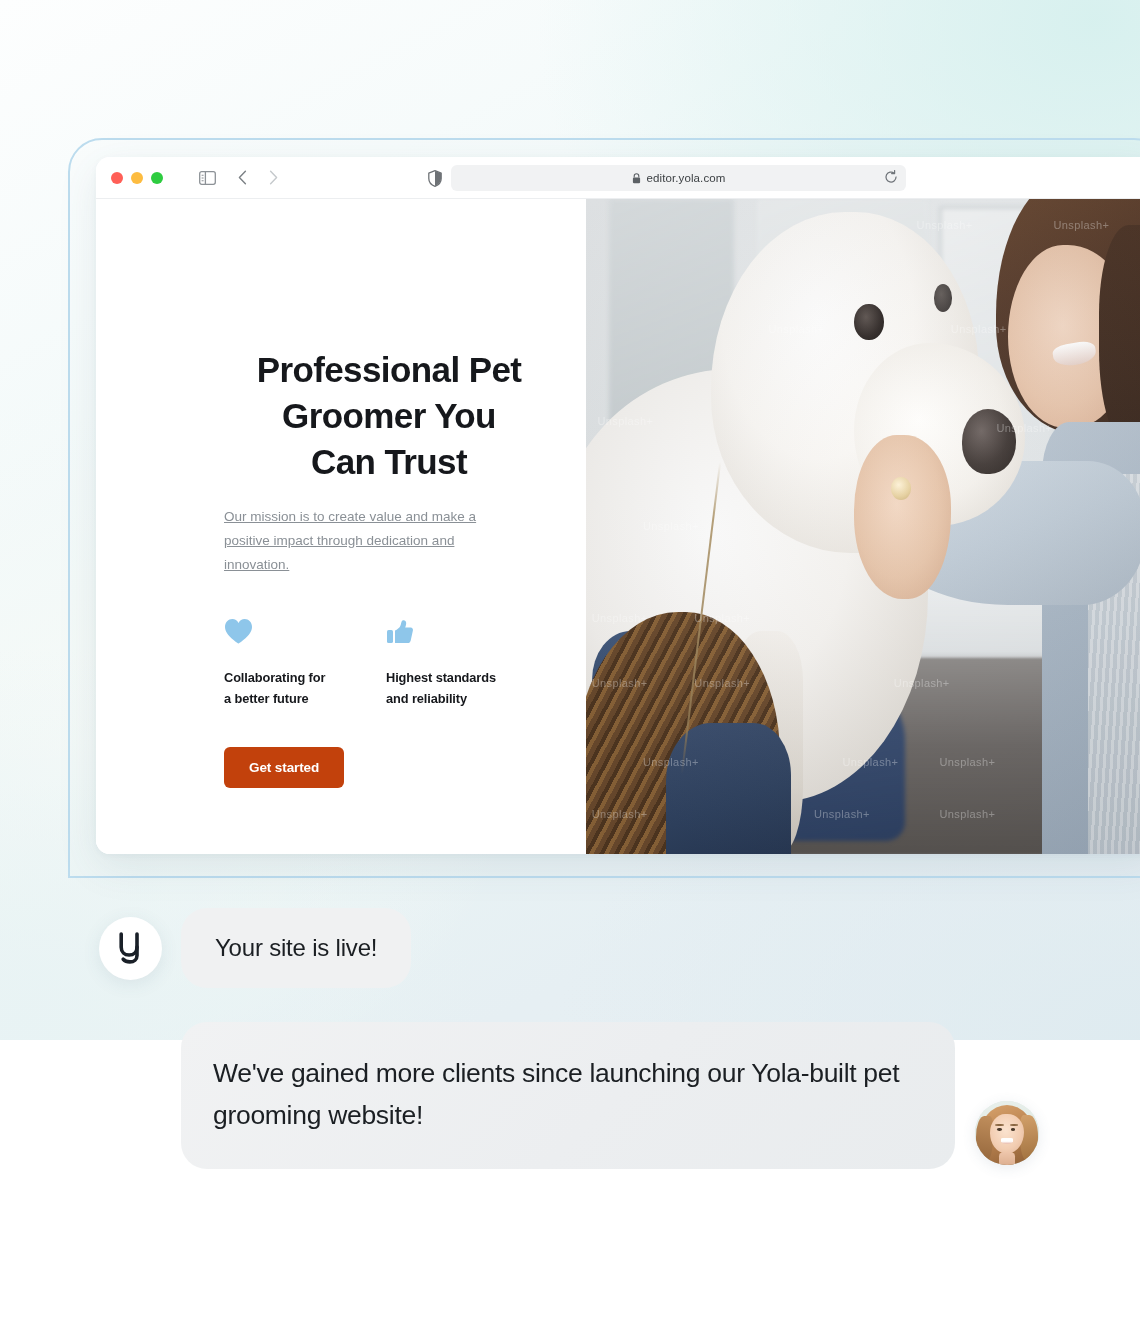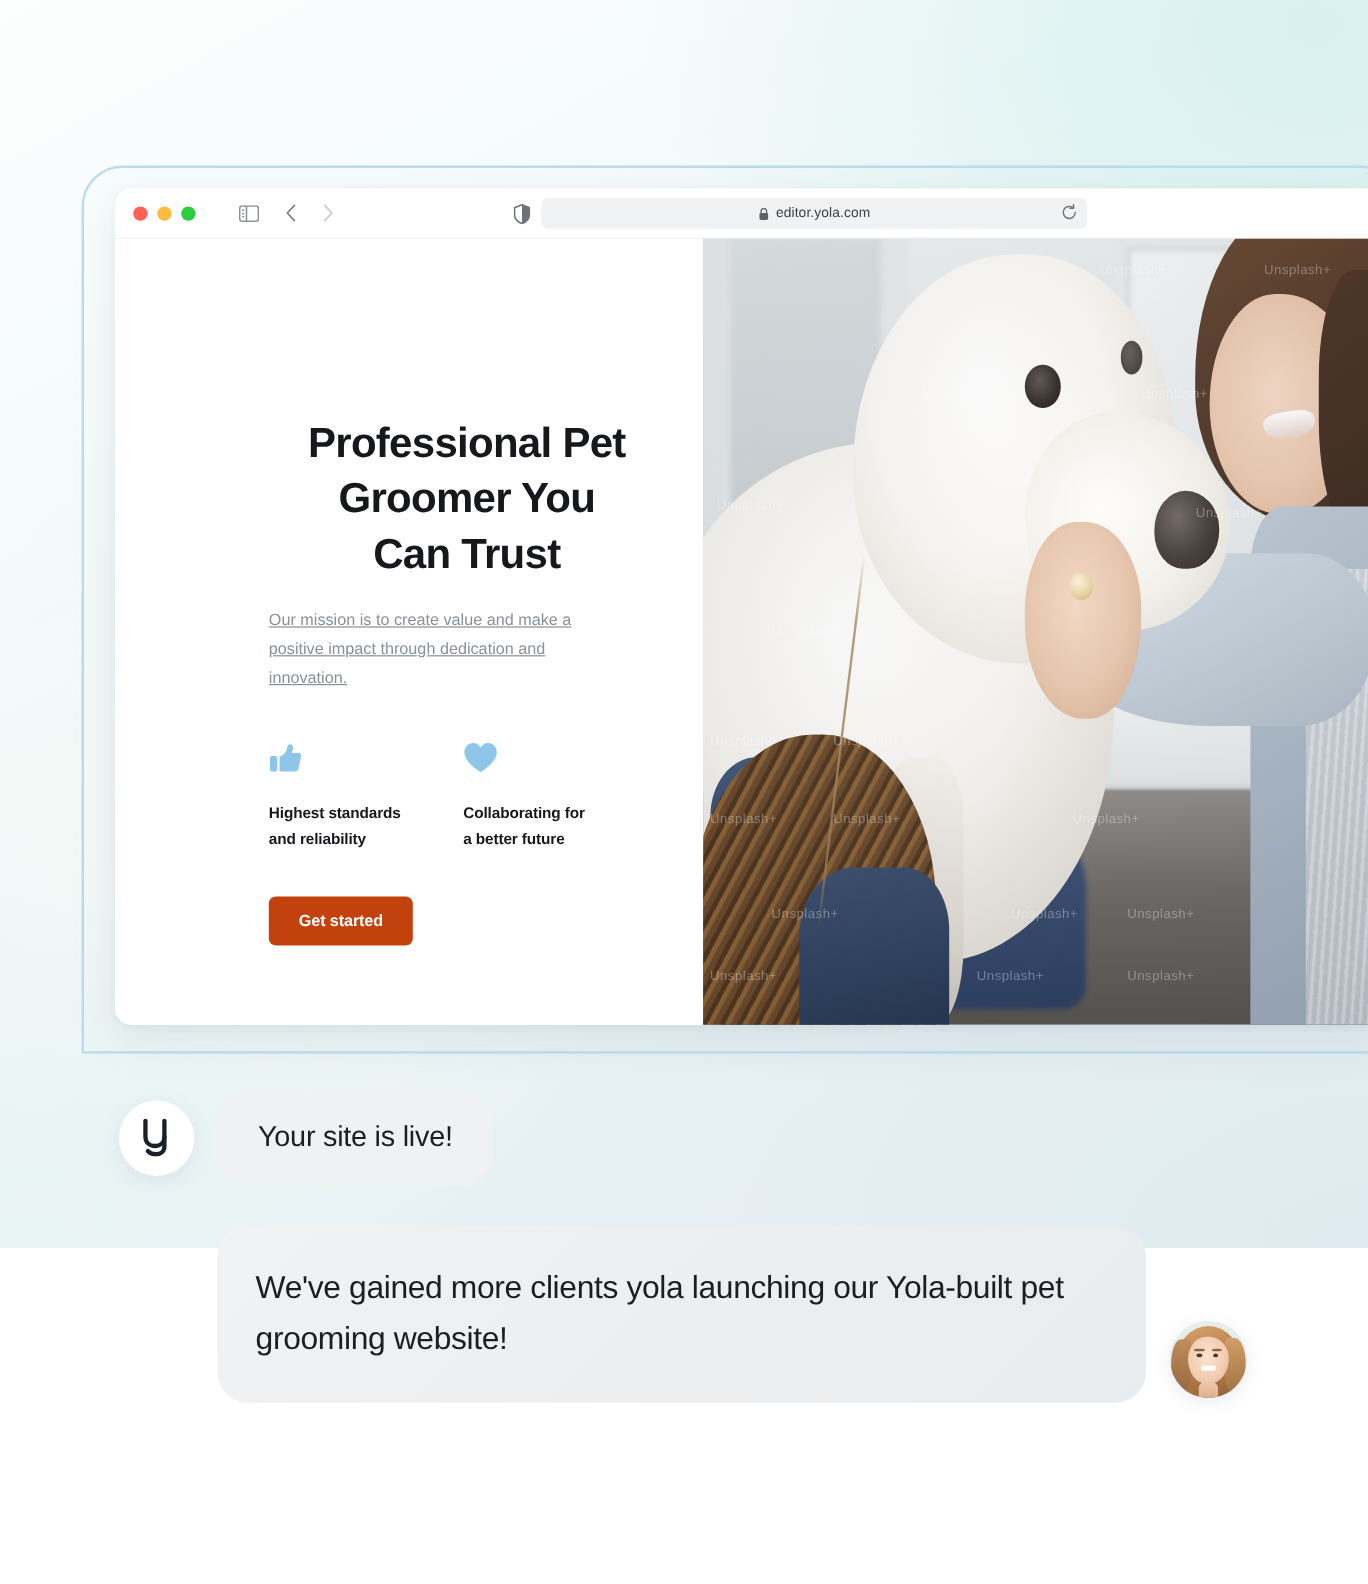--- a/index.html
+++ b/index.html
@@ -507,37 +507,37 @@
           <h1 id="hero-title">Professional Pet
 Groomer You
 Can Trust</h1>
 
           <p id="hero-sub">Our mission is to create value and make a positive impact through dedication and innovation.</p>
 
           <div id="features">
 
             <div class="feature">
               <div class="feature-icon">
+                <svg width="29" height="27" viewBox="0 0 29 27">
+                  <path d="M14.5 25.4 C14.5 25.4 1 17.6 1 8.9 C1 4.3 4.4 1.1 8.3 1.1 C11 1.1 13.3 2.7 14.5 5 C15.7 2.7 18 1.1 20.7 1.1 C24.6 1.1 28 4.3 28 8.9 C28 17.6 14.5 25.4 14.5 25.4 Z" fill="#8ec6ea"></path>
+                </svg>
+              </div>
+              <div class="feature-label">Collaborating for
+a better future</div>
+            </div>
+
+            <div class="feature">
+              <div class="feature-icon">
                 <svg width="28" height="28" viewBox="0 0 28 28">
                   <rect x="1" y="12" width="6" height="13" rx="1.6" fill="#8ec6ea"></rect>
                   <path d="M9 25 V12.6 C9 12.6 12.6 11.4 14.3 8.1 C15.3 6.2 15 3.6 16.4 2.6 C18 1.5 20.2 2.6 20.2 5 C20.2 7 19.2 9.4 19.2 9.4 H24.6 C26.3 9.4 27.3 10.9 26.9 12.4 L24.7 22.4 C24.4 24 23.2 25 21.7 25 Z" fill="#8ec6ea"></path>
                 </svg>
               </div>
               <div class="feature-label">Highest standards
 and reliability</div>
-            </div>
-
-            <div class="feature">
-              <div class="feature-icon">
-                <svg width="29" height="27" viewBox="0 0 29 27">
-                  <path d="M14.5 25.4 C14.5 25.4 1 17.6 1 8.9 C1 4.3 4.4 1.1 8.3 1.1 C11 1.1 13.3 2.7 14.5 5 C15.7 2.7 18 1.1 20.7 1.1 C24.6 1.1 28 4.3 28 8.9 C28 17.6 14.5 25.4 14.5 25.4 Z" fill="#8ec6ea"></path>
-                </svg>
-              </div>
-              <div class="feature-label">Collaborating for
-a better future</div>
             </div>
 
           </div>
 
           <button id="cta-button">Get started</button>
         </div>
       </div>
 
       <div id="hero-photo">
         <div class="ph" id="ph-room"></div>
@@ -608,21 +608,21 @@
       <div id="yola-avatar">
         <svg width="26" height="32" viewBox="0 0 26 32">
           <path d="M3.2 2 V15.2 C3.2 20 6.6 23 11.1 23 C15.6 23 19 20 19 15.2 V2" fill="none" stroke="#1a2028" stroke-width="3.6" stroke-linecap="round"></path>
           <path d="M19 15 V23.4 C19 27.2 16 29.9 11.9 29.9 C9 29.9 6.6 28.8 5.2 27.2" fill="none" stroke="#1a2028" stroke-width="3.6" stroke-linecap="round"></path>
         </svg>
       </div>
       <div class="bubble" id="bubble-1">Your site is live!</div>
     </div>
 
     <div id="chat-row-2">
-      <div class="bubble" id="bubble-2">We've gained more clients yola launching our Yola-built pet grooming website!</div>
+      <div class="bubble" id="bubble-2">We've gained more clients since launching our Yola-built pet grooming website!</div>
       <div id="user-avatar">
         <div class="av" id="av-bg"></div>
         <div class="av" id="av-hair"></div>
         <div class="av" id="av-hair-l"></div>
         <div class="av" id="av-hair-r"></div>
         <div class="av" id="av-face"></div>
         <div class="av" id="av-brow-l"></div>
         <div class="av" id="av-brow-r"></div>
         <div class="av" id="av-eye-l"></div>
         <div class="av" id="av-eye-r"></div>

